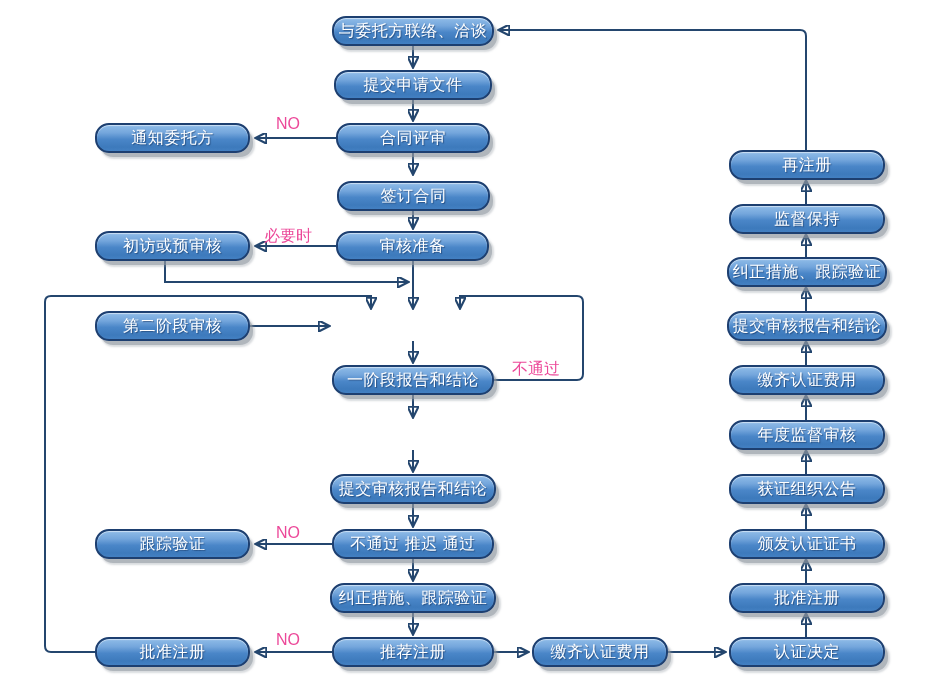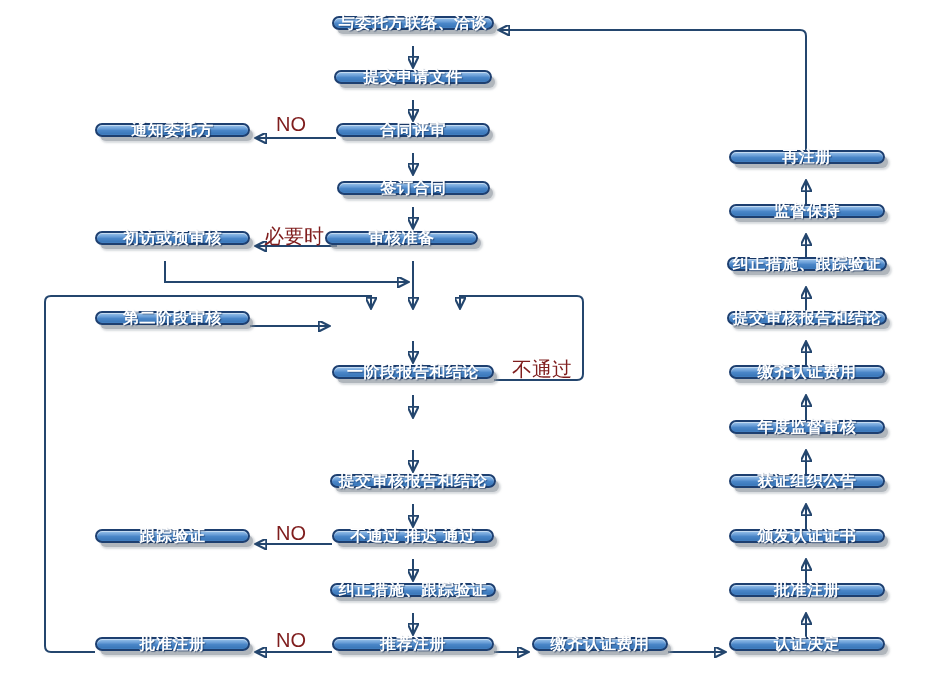--- a/index.html
+++ b/index.html
@@ -7,37 +7,37 @@
     position:relative;
     width:942px;height:699px;
     background:#ffffff;
     font-family:"Liberation Sans","DejaVu Sans",sans-serif;
     overflow:hidden;
   }
   .connectors{position:absolute;left:0;top:0;z-index:1;}
   .connectors path{fill:none;stroke:#24466e;stroke-width:2;}
   .node{
     position:absolute;
-    height:14px;
+    height:30px;
     z-index:2;
     display:flex;align-items:center;justify-content:center;
     box-sizing:border-box;
     border:2px solid #1d3f70;
     border-radius:14px;
     background:linear-gradient(180deg,#8fbce8 0%,#74a6dc 30%,#4a86c8 55%,#3d7abc 85%,#4380c2 100%);
     box-shadow:4px 5px 0 -1px rgba(143,152,160,0.55), 5px 6px 2px rgba(143,152,160,0.35), inset 0 1px 1px rgba(255,255,255,0.55);
     color:#ffffff;
-    font-size:16px;font-weight:bold;
+    font-size:16px;font-weight:normal;
     letter-spacing:0.5px;
     text-shadow:1px 1px 1px rgba(18,44,84,0.55);
     white-space:nowrap;
   }
   .edge-label{
     position:absolute;z-index:2;
-    color:#7f1d1d;font-size:20px;line-height:18px;
+    color:#ec4899;font-size:16px;line-height:18px;
     white-space:nowrap;
   }
 </style>
 </head>
 <body>
 
 <div class="stage">
 
   <svg class="connectors" width="942" height="699" viewBox="0 0 942 699">
     <defs>
@@ -80,21 +80,21 @@
     <path d="M806,311 V289" marker-end="url(#arrow)"></path>
     <path d="M806,257 V236" marker-end="url(#arrow)"></path>
     <path d="M806,204 V182" marker-end="url(#arrow)"></path>
     <path d="M806,150 V36 Q806,30 800,30 H500" marker-end="url(#arrow)"></path>
   </svg>
 
   <div class="node" style="left:332px;top:16px;width:162px">与委托方联络、洽谈</div>
   <div class="node" style="left:334px;top:70px;width:158px">提交申请文件</div>
   <div class="node" style="left:336px;top:123px;width:154px">合同评审</div>
   <div class="node" style="left:337px;top:181px;width:153px">签订合同</div>
-  <div class="node" style="left:325px;top:231px;width:153px">审核准备</div>
+  <div class="node" style="left:336px;top:231px;width:153px">审核准备</div>
   <div class="node" style="left:332px;top:365px;width:162px">一阶段报告和结论</div>
   <div class="node" style="left:330px;top:474px;width:166px">提交审核报告和结论</div>
   <div class="node" style="left:332px;top:529px;width:162px">不通过 推迟 通过</div>
   <div class="node" style="left:330px;top:583px;width:166px">纠正措施、跟踪验证</div>
   <div class="node" style="left:332px;top:637px;width:162px">推荐注册</div>
 
   <div class="node" style="left:95px;top:123px;width:155px">通知委托方</div>
   <div class="node" style="left:95px;top:231px;width:155px">初访或预审核</div>
   <div class="node" style="left:95px;top:311px;width:155px">第二阶段审核</div>
   <div class="node" style="left:95px;top:529px;width:155px">跟踪验证</div>

